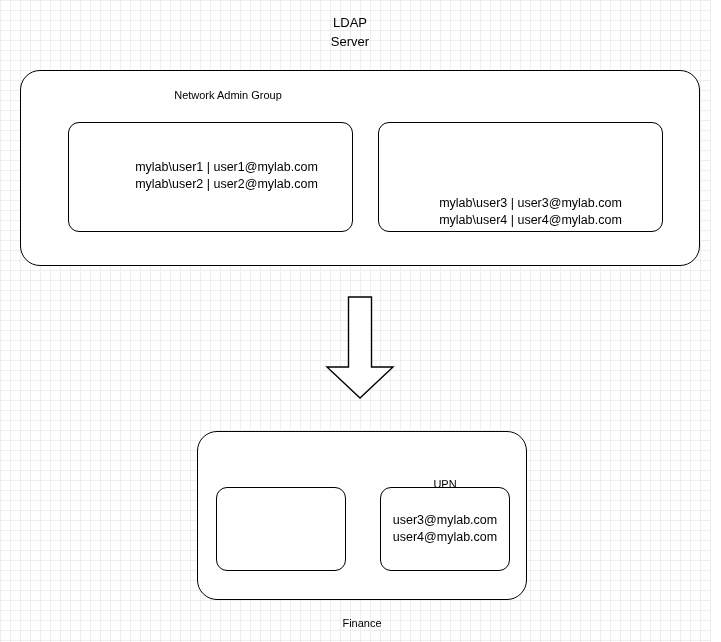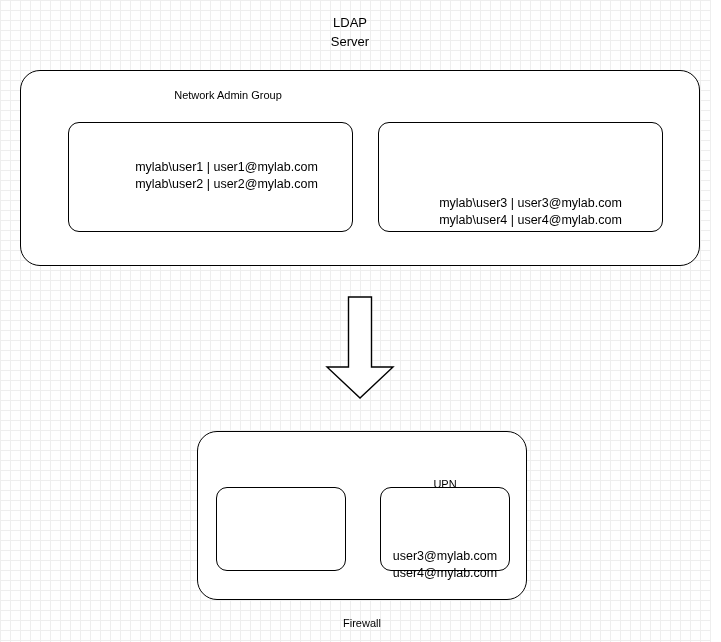--- a/index.html
+++ b/index.html
@@ -90,18 +90,18 @@
   </svg>
 
   <div class="shape outer-box" style="left:197px; top:431px; width:330px; height:169px;"></div>
 
 
   <div class="label" style="left:380px; top:476px; width:130px;">UPN</div>
 
   <div class="shape inner-box" style="left:216px; top:487px; width:130px; height:84px;"></div>
 
   <div class="shape inner-box" style="left:380px; top:487px; width:130px; height:84px;"></div>
-  <div class="entry-text" style="left:380px; top:512px; width:130px;margin-top:36px;">user3@mylab.com
+  <div class="entry-text" style="left:380px; top:512px; width:130px;">user3@mylab.com
 user4@mylab.com</div>
 
-  <div class="label" style="left:297px; top:615px; width:130px;">Firewall</div>
+  <div class="label" style="left:297px; top:615px; width:130px;">Finance</div>
 
 </div>
 
 </body></html>

